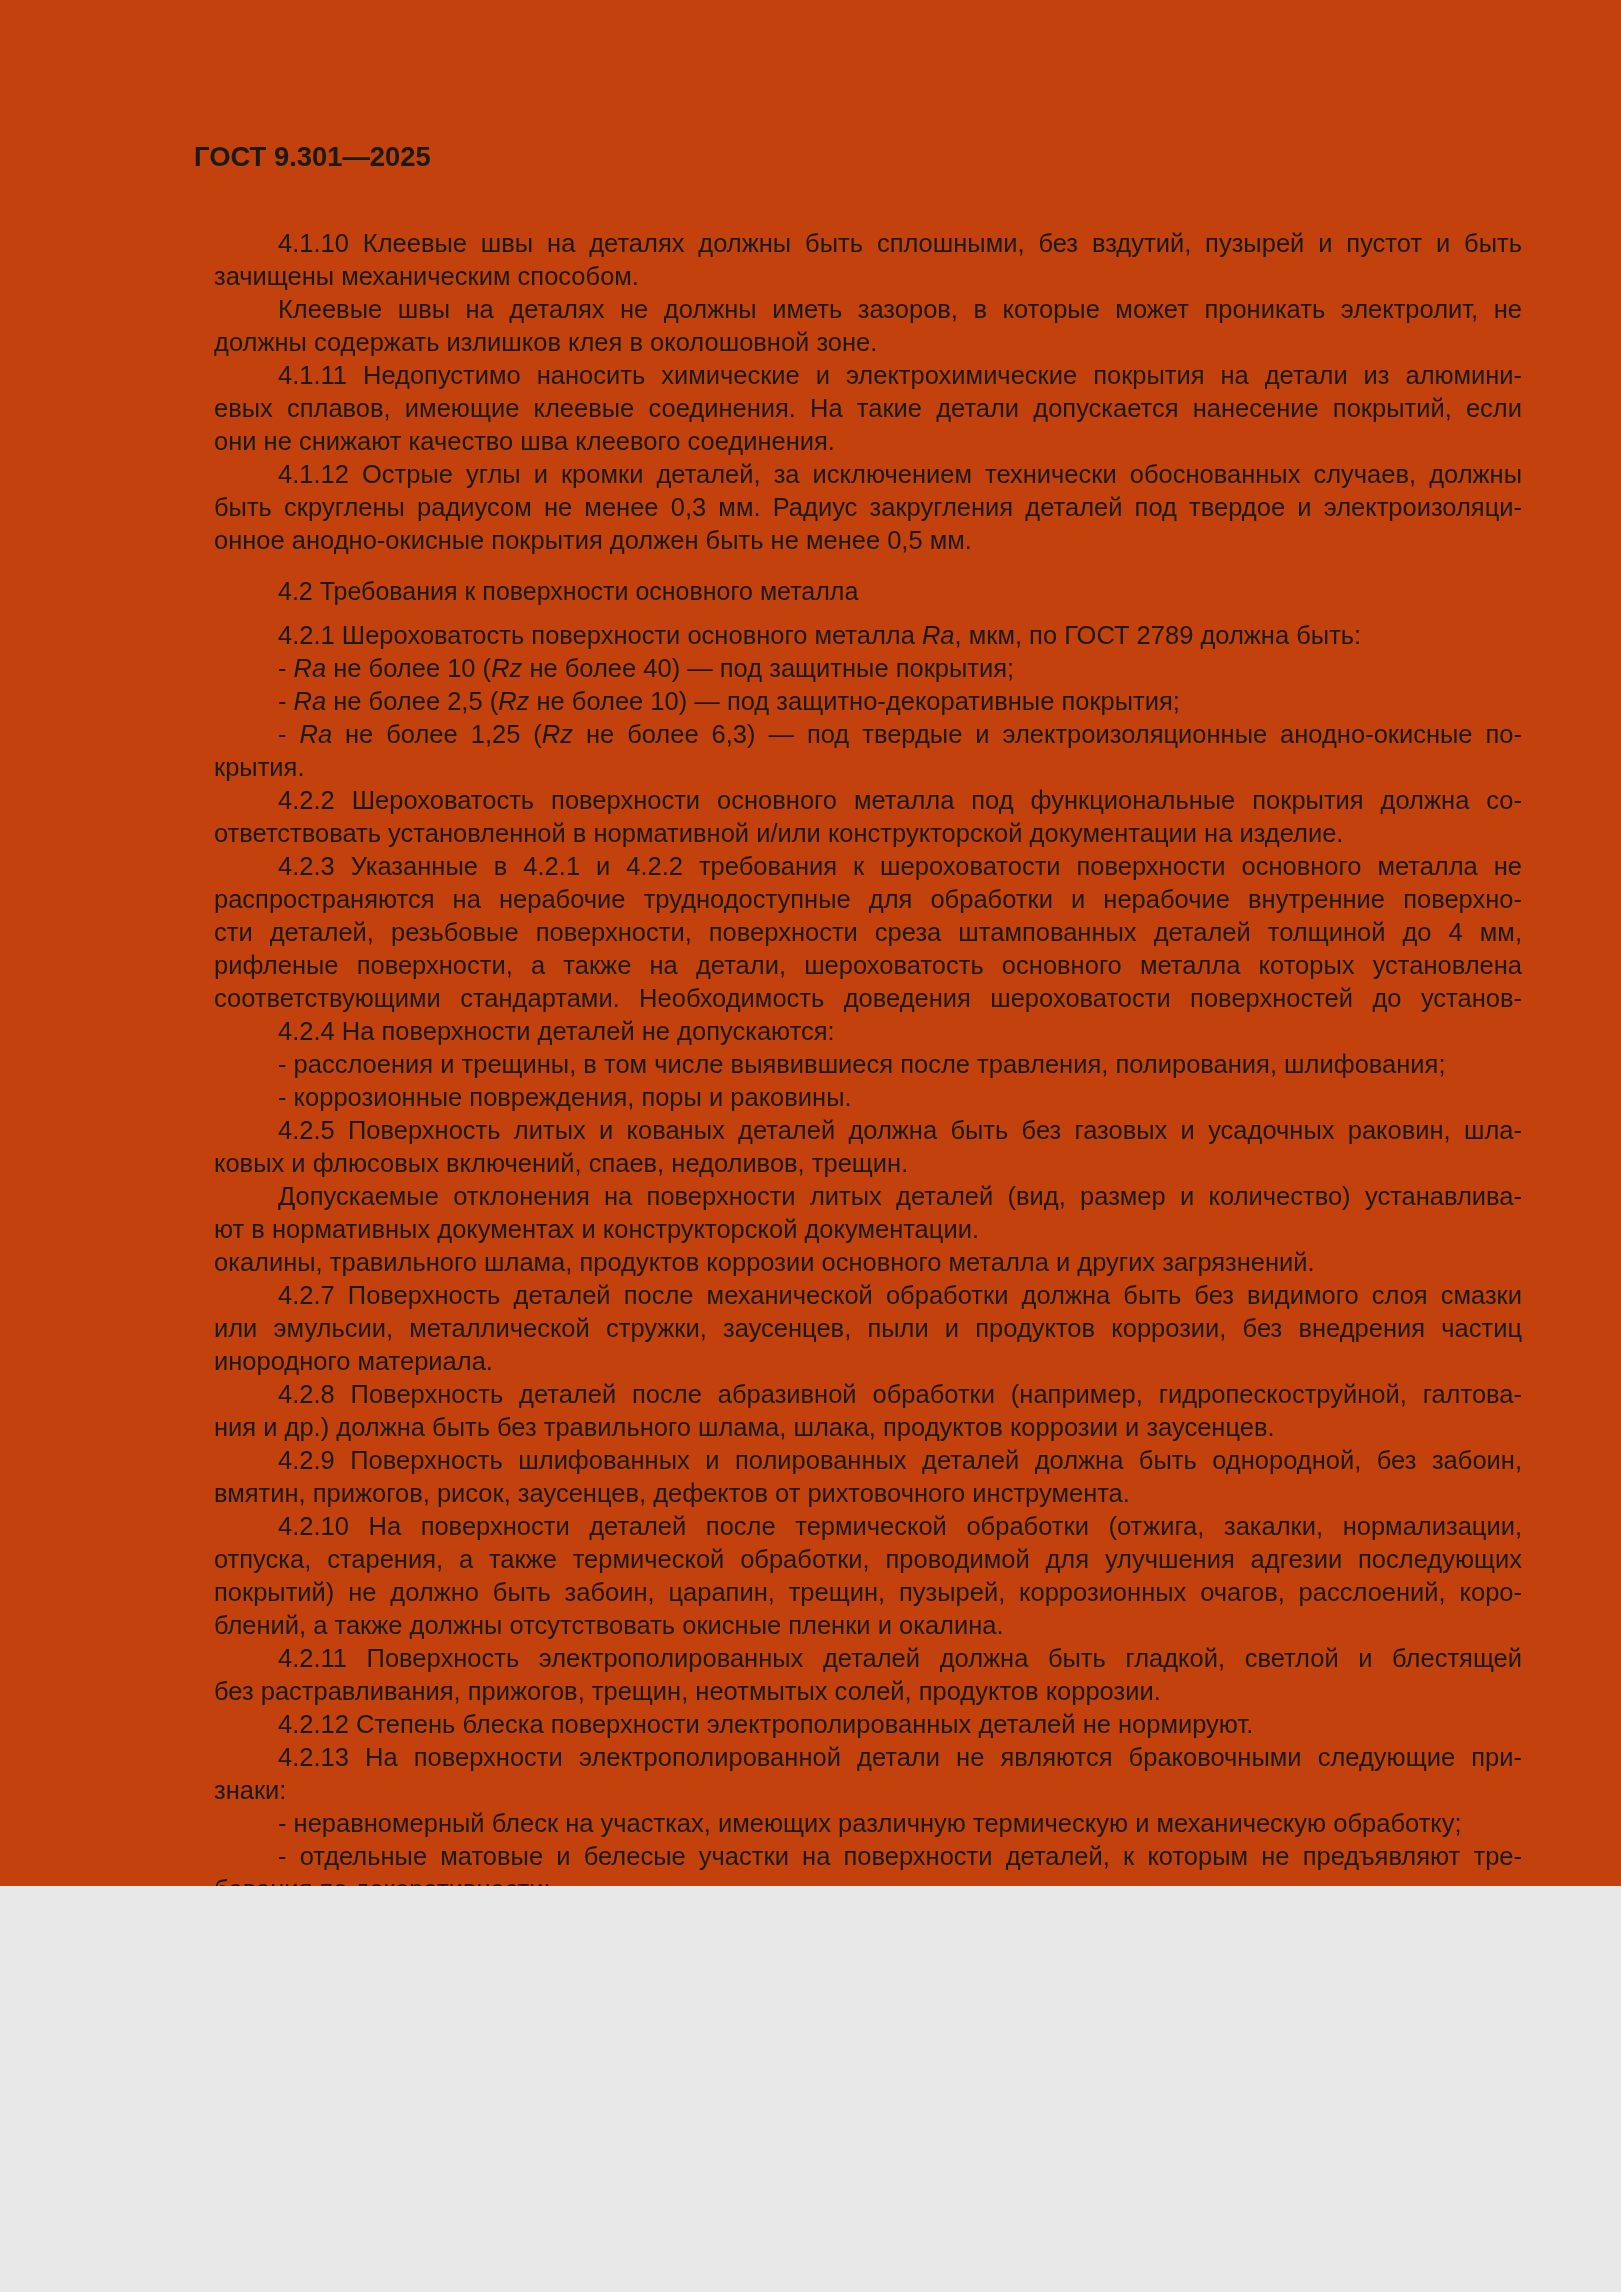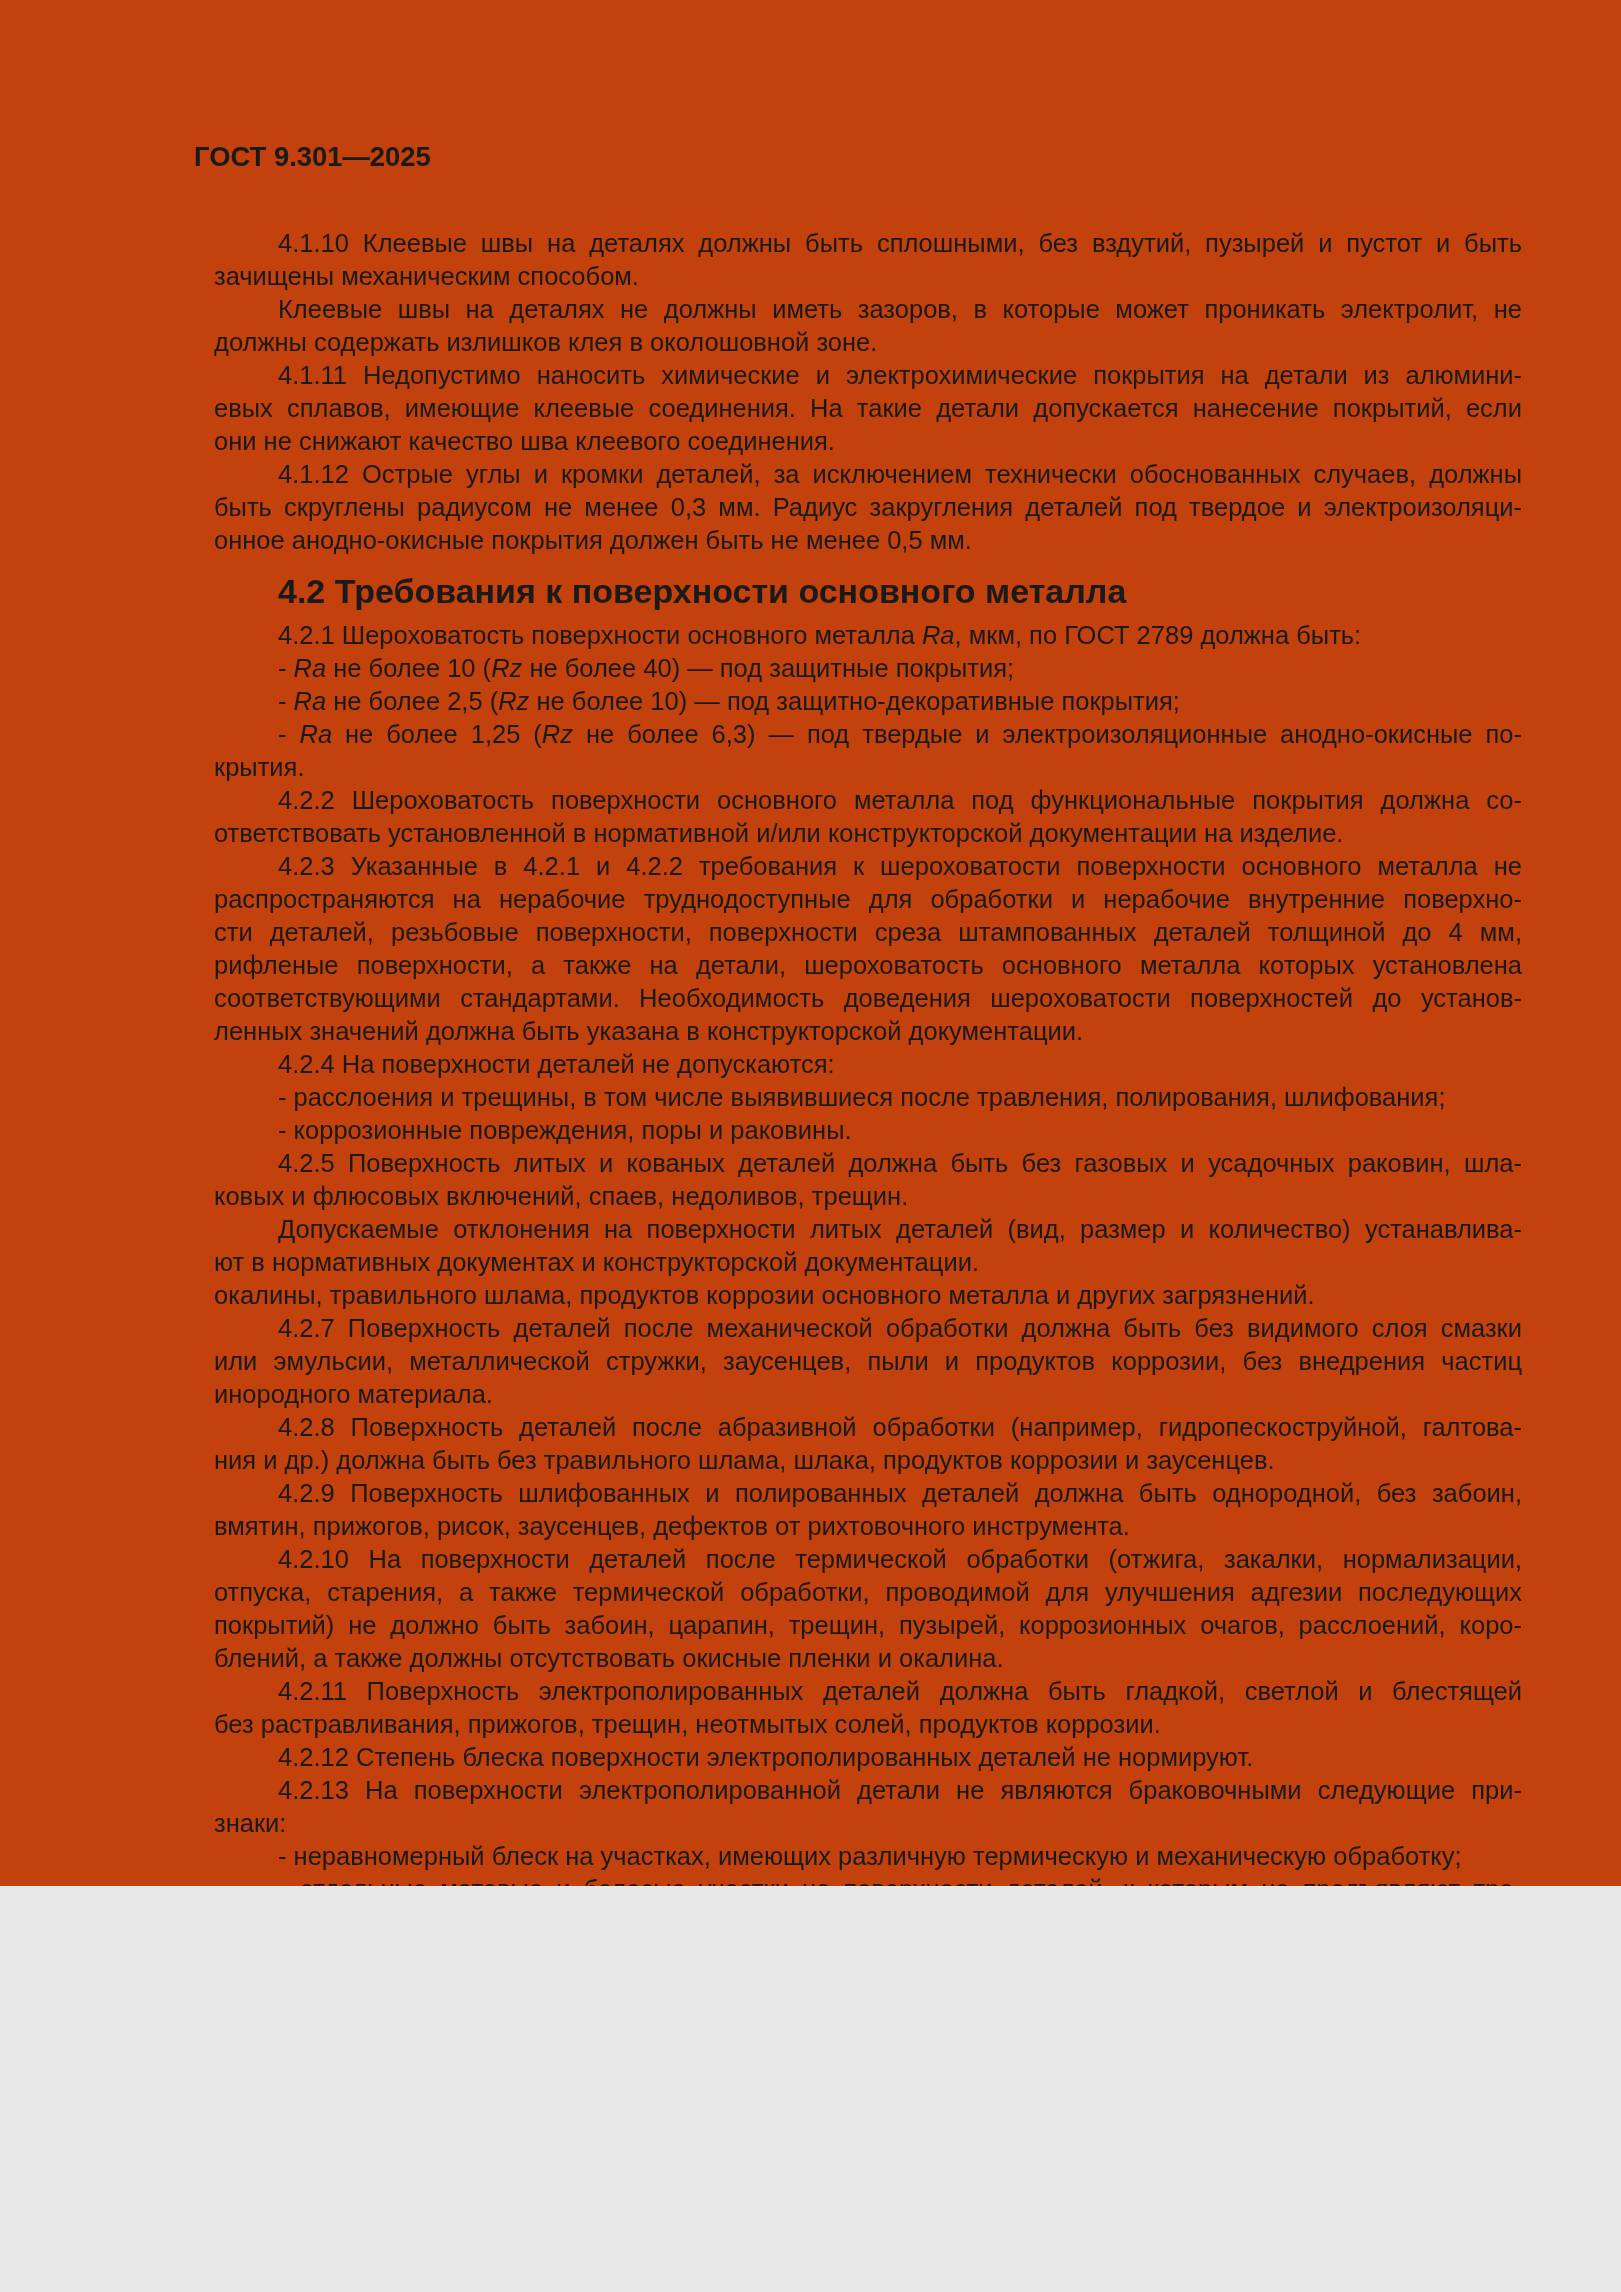--- a/index.html
+++ b/index.html
@@ -30,22 +30,22 @@
     line-height: 33px;
     margin-left: 20px;
   }
   .line {
     text-align: justify;
     text-align-last: justify;
   }
   .line.last { text-align-last: left; }
   .line.indent { text-indent: 64px; }
   .heading {
-    font-size: 34px;
-    font-weight: bold;
+    font-size: 25px;
+    font-weight: normal;
     line-height: 33px;
     margin: 17.6px 0 11.8px 0;
     text-indent: 64px;
   }
   .heading, .line { padding: 0; }
   i { font-style: italic; }
   .page-number {
     position: absolute;
     left: 194px;
     top: 2060px;
@@ -76,21 +76,20 @@
       <div class="line indent last">- <i>Ra</i> не более 2,5 (<i>Rz</i> не более 10) — под защитно-декоративные покрытия;</div>
       <div class="line indent">- <i>Ra</i> не более 1,25 (<i>Rz</i> не более 6,3) — под твердые и электроизоляционные анодно-окисные по-</div>
       <div class="line last">крытия.</div>
       <div class="line indent">4.2.2 Шероховатость поверхности основного металла под функциональные покрытия должна со-</div>
       <div class="line last">ответствовать установленной в нормативной и/или конструкторской документации на изделие.</div>
       <div class="line indent">4.2.3 Указанные в 4.2.1 и 4.2.2 требования к шероховатости поверхности основного металла не</div>
       <div class="line">распространяются на нерабочие труднодоступные для обработки и нерабочие внутренние поверхно-</div>
       <div class="line">сти деталей, резьбовые поверхности, поверхности среза штампованных деталей толщиной до 4 мм,</div>
       <div class="line">рифленые поверхности, а также на детали, шероховатость основного металла которых установлена</div>
       <div class="line">соответствующими стандартами. Необходимость доведения шероховатости поверхностей до установ-</div>
-      <div class="line last">ленных значений должна быть указана в конструкторской документации.</div>
       <div class="line indent last">4.2.4 На поверхности деталей не допускаются:</div>
       <div class="line indent last">- расслоения и трещины, в том числе выявившиеся после травления, полирования, шлифования;</div>
       <div class="line indent last">- коррозионные повреждения, поры и раковины.</div>
       <div class="line indent">4.2.5 Поверхность литых и кованых деталей должна быть без газовых и усадочных раковин, шла-</div>
       <div class="line last">ковых и флюсовых включений, спаев, недоливов, трещин.</div>
       <div class="line indent">Допускаемые отклонения на поверхности литых деталей (вид, размер и количество) устанавлива-</div>
       <div class="line last">ют в нормативных документах и конструкторской документации.</div>
       <div class="line last">окалины, травильного шлама, продуктов коррозии основного металла и других загрязнений.</div>
       <div class="line indent">4.2.7 Поверхность деталей после механической обработки должна быть без видимого слоя смазки</div>
       <div class="line">или эмульсии, металлической стружки, заусенцев, пыли и продуктов коррозии, без внедрения частиц</div>

